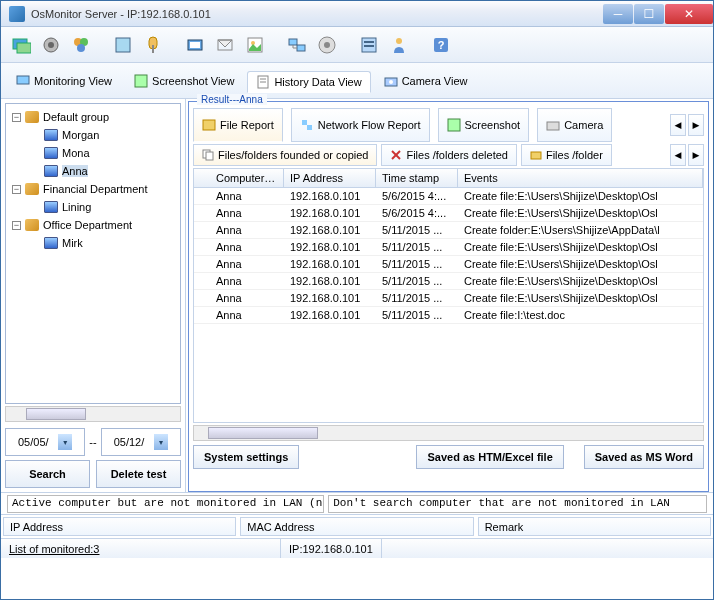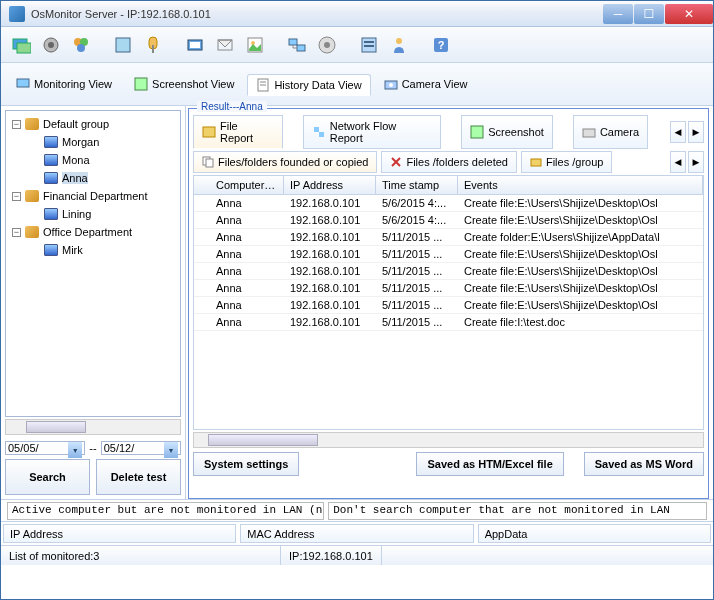--- a/index.html
+++ b/index.html
@@ -13,21 +13,21 @@
 .win-btn { width: 30px; height: 20px; margin-left: 1px; display: flex; align-items: center; justify-content: center; font-size: 12px; color: #fff; border-radius: 2px; }
 .win-min, .win-max { background: linear-gradient(to bottom,#b9d0ee,#6f9ed6); }
 .win-close { background: linear-gradient(to bottom,#e67,#c33); width: 48px; }
 
 
 .toolbar { height: 36px; background: linear-gradient(to bottom,#fafcfe,#e6eef8); border-bottom: 1px solid #c4d3e8; display: flex; align-items: center; padding: 0 8px; gap: 6px; }
 .tb-btn { width: 24px; height: 24px; display: flex; align-items: center; justify-content: center; }
 .tb-sep { width: 6px; }
 
 
-.viewtabs { height: 43px; background: linear-gradient(to bottom,#f8fbfe,#e8f0fa); border-bottom: 1px solid #c4d3e8; display: flex; align-items: center; padding: 2px 6px; gap: 4px; }
+.viewtabs { height: 36px; background: linear-gradient(to bottom,#f8fbfe,#e8f0fa); border-bottom: 1px solid #c4d3e8; display: flex; align-items: center; padding: 2px 6px; gap: 4px; }
 .viewtab { height: 22px; padding: 0 8px; display: flex; align-items: center; gap: 4px; border: 1px solid transparent; border-radius: 3px 3px 0 0; }
 .viewtab.active { background: #fff; border-color: #c4d3e8; border-bottom-color: #fff; position: relative; top: 1px; }
 .viewtab-icon { width: 14px; height: 14px; }
 
 
 .main { display: flex; height: 393px; }
 .left { width: 185px; border-right: 1px solid #c4d3e8; display: flex; flex-direction: column; padding: 4px; }
 .right { flex: 1; display: flex; flex-direction: column; position: relative; }
 
 
@@ -38,32 +38,32 @@
 .tree-toggle { width: 9px; height: 9px; border: 1px solid #888; display: inline-flex; align-items: center; justify-content: center; font-size: 9px; line-height: 7px; margin-right: 4px; color: #555; background: #fff; }
 .tree-icon { width: 14px; height: 12px; margin-right: 4px; display: inline-block; }
 .grp-icon { background: linear-gradient(135deg,#f0c060,#d09020); border-radius: 2px; position: relative; }
 .comp-icon { background: linear-gradient(to bottom,#9cf,#36c); border: 1px solid #458; border-radius: 1px; }
 .tree-node.selected > span:last-child { background: #cde; }
 
 .tree-scroll { height: 16px; border: 1px solid #ccc; background: #f0f0f0; display: flex; align-items: center; margin-top: 2px; }
 .tree-scroll .thumb { width: 60px; height: 12px; background: linear-gradient(to bottom,#eef,#ccd); border: 1px solid #aab; margin-left: 20px; }
 
 .date-row { display: flex; align-items: center; gap: 4px; margin-top: 6px; }
-.date-input { flex: 1; height: 14px; border: 1px solid #a6b8d6; background: #fff; display: flex; align-items: flex-start; padding: 0 2px; }
+.date-input { flex: 1; height: 28px; border: 1px solid #a6b8d6; background: #fff; display: flex; align-items: center; padding: 0 12px; }
 .date-input span { flex: 1; }
 .date-drop { width: 14px; height: 16px; background: linear-gradient(to bottom,#cde5ff,#8ab5e8); display: flex; align-items: center; justify-content: center; font-size: 8px; color: #246; }
 .btn-row { display: flex; gap: 6px; margin-top: 4px; }
-.btn { height: 36px; border: 1px solid #a6b8d6; background: linear-gradient(to bottom,#fefefe,#e6eef8); display: flex; align-items: center; justify-content: center; flex: 1; padding: 0 4px; }
+.btn { height: 28px; border: 1px solid #a6b8d6; background: linear-gradient(to bottom,#fefefe,#e6eef8); display: flex; align-items: center; justify-content: center; flex: 1; padding: 0 4px; }
 
 
 .result-border { border: 1px solid #6a8fd8; margin: 2px 4px 0 2px; flex: 1; display: flex; flex-direction: column; position: relative; }
 .result-label { position: absolute; top: -8px; left: 8px; background: #f4f8fd; padding: 0 4px; color: #1a4db3; font-size: 10px; }
 
 .rtabs { display: flex; margin: 6px 4px 0 4px; align-items: center; }
-.rtab { height: 24px; padding: 16px 8px; border: 1px solid #c4d3e8; background: linear-gradient(to bottom,#fff,#eef5fd); display: flex; align-items: center; gap: 4px; margin-right: 20px; }
+.rtab { height: 24px; padding: 16px 8px; border: 1px solid #c4d3e8; background: linear-gradient(to bottom,#fff,#eef5fd); display: flex; align-items: center; gap: 4px; margin-right: 8px; }
 .rtab.active { background: linear-gradient(to bottom,#fff,#fdf6e6); border-bottom: 1px solid #fff; }
 .rtab-icon { width: 14px; height: 14px; }
 .arrow-grp { display: flex; margin-left: auto; }
 .arrow-btn { width: 16px; height: 22px; border: 1px solid #c4d3e8; background: linear-gradient(to bottom,#fff,#eef5fd); display: flex; align-items: center; justify-content: center; margin-left: 2px; font-size: 9px; }
 
 .subtabs { display: flex; margin: 2px 4px 0 4px; align-items: center; justify-content: flex-end; }
 .subtab { height: 22px; padding: 0 8px; border: 1px solid #c4d3e8; background: linear-gradient(to bottom,#fff,#eef5fd); display: flex; align-items: center; gap: 4px; margin-right: 4px; white-space: nowrap; }
 .subtab.active { background: linear-gradient(to bottom,#fff,#fdf6e6); }
 
 .table-wrap { flex: 1; border: 1px solid #c4d3e8; margin: 2px 4px 0 4px; background: #fff; overflow: hidden; display: flex; flex-direction: column; }
@@ -83,21 +83,21 @@
 
 .info-row { display: flex; border-top: 1px solid #c4d3e8; padding: 2px 6px; gap: 4px; height: 22px; align-items: center; }
 .info-box { border: 1px solid #bbb; height: 18px; padding: 1px 4px; font-family: 'Courier New', monospace; font-size: 11px; overflow: hidden; white-space: nowrap; }
 .info-box.l { flex: 1; } .info-box.r { flex: 1.2; }
 
 .col-row { display: flex; border-top: 1px solid #c4d3e8; height: 24px; }
 .col-cell { flex: 1; border: 1px solid #c4d3e8; margin: 2px; padding: 2px 6px; background: linear-gradient(to bottom,#fefefe,#eef5fd); display: flex; align-items: center; }
 
 .status { height: 20px; border-top: 1px solid #c4d3e8; display: flex; align-items: center; background: linear-gradient(to bottom,#fefefe,#eaf1fa); }
 .status-cell { padding: 0 8px; border-right: 1px solid #c4d3e8; height: 100%; display: flex; align-items: center; }
-.status-cell:first-child { width: 280px; }
+.status-cell:first-child { width: 280px; text-decoration: underline; }
 
 svg { display: block; }
 </style>
 </head>
 <body>
 
 <div class="titlebar">
   <div class="icon"></div>
   <div class="title">OsMonitor Server -   IP:192.168.0.101</div>
   <div class="win-btns">
@@ -360,21 +360,21 @@
               </svg>
             </span>
           <span>Files /folders deleted</span>
         </div>
         <div class="subtab">
           <span>
               <svg width="12" height="12">
                 <rect x="1" y="3" width="10" height="7" fill="#f0d068" stroke="#b80"></rect>
               </svg>
             </span>
-          <span>Files /group</span>
+          <span>Files /folder</span>
         </div>
         <div class="arrow-grp">
           <div class="arrow-btn">◀</div>
           <div class="arrow-btn">▶</div>
         </div>
       </div>
 
       <div class="table-wrap">
         <div class="thead">
           <div class="th c0">Computer re...</div>
@@ -449,19 +449,19 @@
 </div>
 
 <div class="info-row">
   <div class="info-box l">Active computer but are not monitored in LAN (need run OsMon</div>
   <div class="info-box r">Don't search computer that are not monitored in LAN</div>
 </div>
 
 <div class="col-row">
   <div class="col-cell">IP Address</div>
   <div class="col-cell">MAC Address</div>
-  <div class="col-cell">AppData</div>
+  <div class="col-cell">Remark</div>
 </div>
 
 <div class="status">
   <div class="status-cell">List of monitored:3</div>
   <div class="status-cell">IP:192.168.0.101</div>
 </div>
 
 </body></html>

